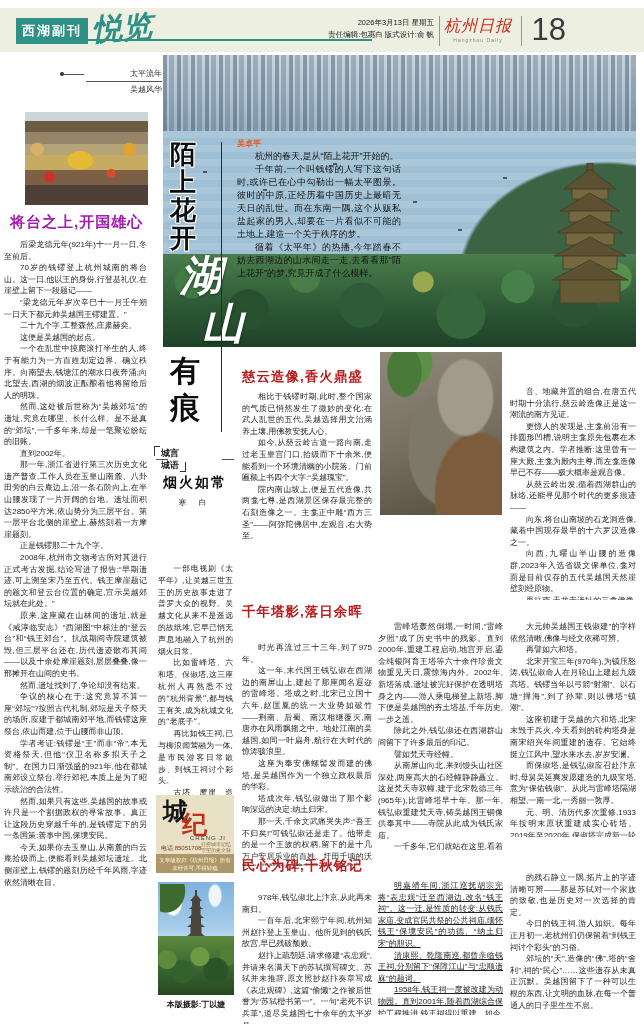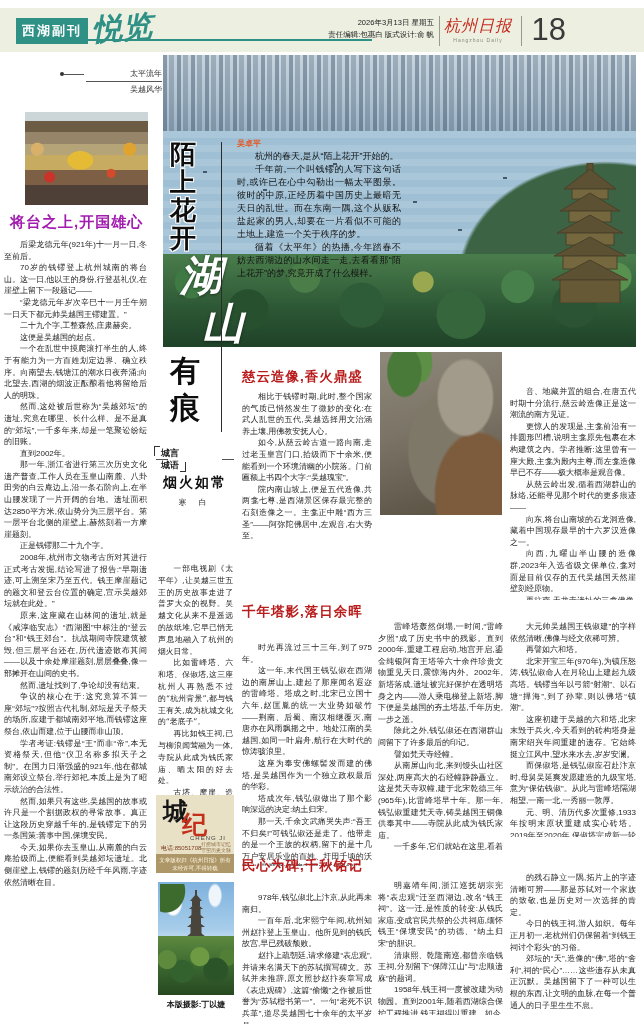--- a/index.html
+++ b/index.html
@@ -237,21 +237,21 @@
     <div class="tag-dash" style="left:0;"></div>
     <div class="tag-dash" style="right:0;"></div>
     <div class="row1"><span class="brk">城言</span></div>
     <div class="row2"><span class="brk">城语</span></div>
   </div>
   <div class="essay-title">烟火如常</div>
   <div class="essay-by">寒 白</div>
   <div class="essay">
       <p>一部电视剧《太平年》,让吴越三世五王的历史故事走进了普罗大众的视野。吴越文化从来不是遥远的故纸堆,它早已悄无声息地融入了杭州的烟火日常。</p>
       <p>比如雷峰塔、六和塔、保俶塔,这三座杭州人再熟悉不过的“杭州背景”,都与钱王有关,成为杭城文化的“老底子”。</p>
-      <p>再比如钱王祠,已与柳浪闻莺融为一体,寺院从此成为钱氏家庙、晒太阳的好去处。</p>
+      <p>再比如钱王祠,已与柳浪闻莺融为一体,是市民游客日常散步、到钱王祠讨个彩头。</p>
       <p>古塔、摩崖、造像,吴越风华给杭州留下的温柔印记,散落于湖山之间,从来不曾远去。若你愿意,就去“湖山有痕”里,与千年前的烟火如常相遇。</p>
     </div>
 
   <div class="cj">
     <div class="cj-cheng">城</div>
     <div class="cj-ji">纪</div>
     <div class="cj-latin">CHENG JI</div>
     <div class="cj-phone">电话:85051708</div>
     <div class="cj-tags">
       <div>打捞城市记忆</div>
@@ -324,21 +324,21 @@
       <p>而保俶塔,是钱弘俶应召赴汴京时,母舅吴延爽发愿建造的九级宝塔,意为“保佑钱俶”。从此与雷峰塔隔湖相望,一南一北,一秀丽一敦厚。</p>
       <p>元、明、清历代多次重修,1933年按明末原状重建成实心砖塔。2019年至2020年,保俶塔完成新一轮保养维护,塔身嵌《重修宝石塔记》碑,记录着千年古塔的每一次重生。</p>
     </div>
 
   <div class="hd" style="left:242px;top:857px;width:170px;">民心为碑,千秋铭记</div>
   <div class="col" style="left:242px;top:880px;width:130px;height:135px;margin-top:12px;">
       <p>978年,钱弘俶北上汴京,从此再未南归。</p>
       <p>一百年后,北宋熙宁年间,杭州知州赵抃登上玉皇山。他所见到的钱氏故宫,早已残破颓败。</p>
       <p>赵抃上疏朝廷,请求修建“表忠观”,并请来名满天下的苏轼撰写碑文。苏轼并未推辞,原文照抄赵抃奏章写成《表忠观碑》,这篇“偷懒”之作被后世誉为“苏轼楷书第一”。一句“老死不识兵革”,道尽吴越国七十余年的太平岁月。</p>
     </div>
-  <div class="col" style="left:378px;top:880px;width:125px;height:135px;">
+  <div class="col" style="left:378px;top:880px;width:125px;height:135px;text-decoration:underline;">
       <p>明嘉靖年间,浙江巡抚胡宗宪将“表忠观”迁至西湖边,改名“钱王祠”。这一迁,是性质的转变:从钱氏家庙,变成官民共祭的公共祠庙,缅怀钱王“保境安民”的功德、“纳土归宋”的胆识。</p>
       <p>清康熙、乾隆南巡,都曾亲临钱王祠,分别留下“保障江山”与“忠顺遗庥”的题词。</p>
       <p>1958年,钱王祠一度被改建为动物园。直到2001年,随着西湖综合保护工程推进,钱王祠得以重建。如今,走进祠内,《表忠观碑》</p>
     </div>
   <div class="col" style="left:510px;top:872px;width:126px;height:143px;">
       <p>的残石静立一隅,拓片上的字迹清晰可辨——那是苏轼对一个家族的致敬,也是历史对一次选择的肯定。</p>
       <p>今日的钱王祠,游人如织。每年正月初一,老杭州们仍保留着“到钱王祠讨个彩头”的习俗。</p>
       <p>郊坛的“天”,造像的“佛”,塔的“舍利”,祠的“民心”……这些遗存从未真正沉默。吴越国留下了一种可以生根的东西,让文明的血脉,在每一个普通人的日子里生生不息。</p>
     </div>
 

